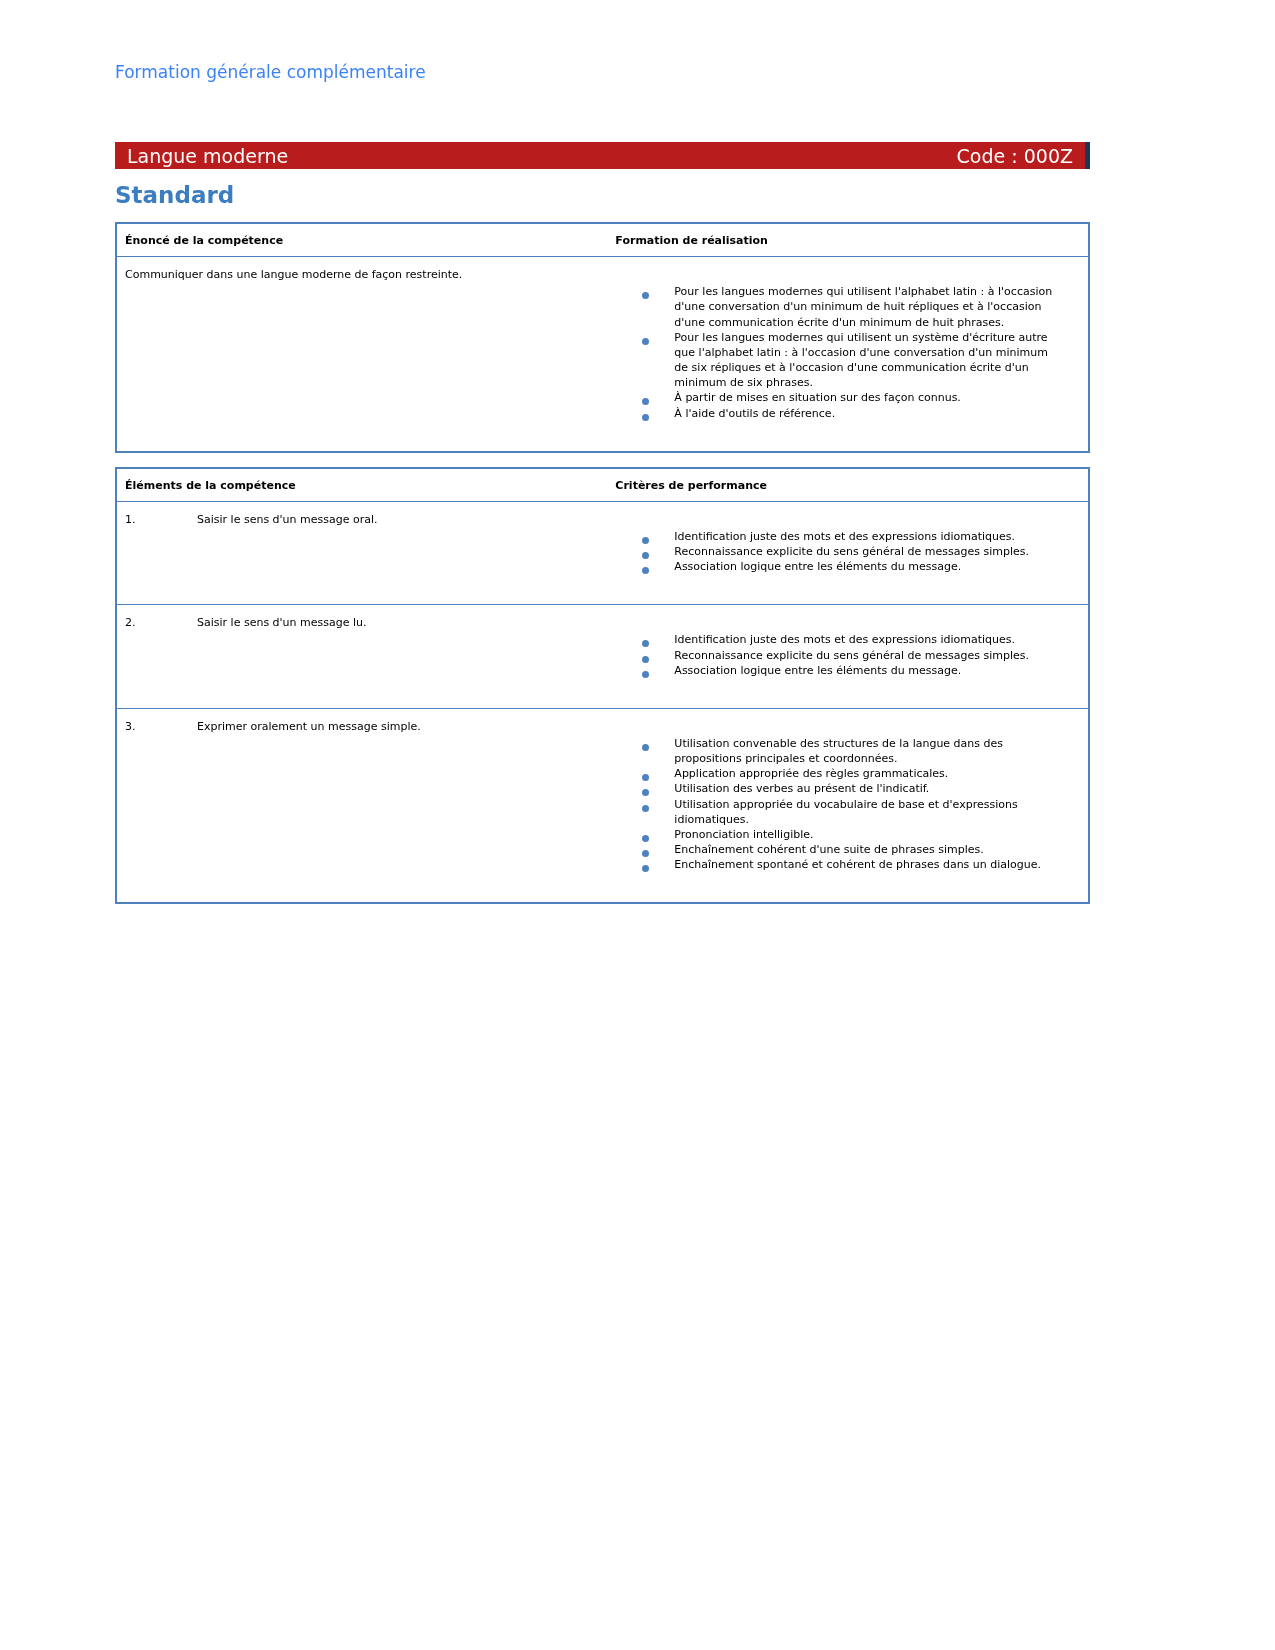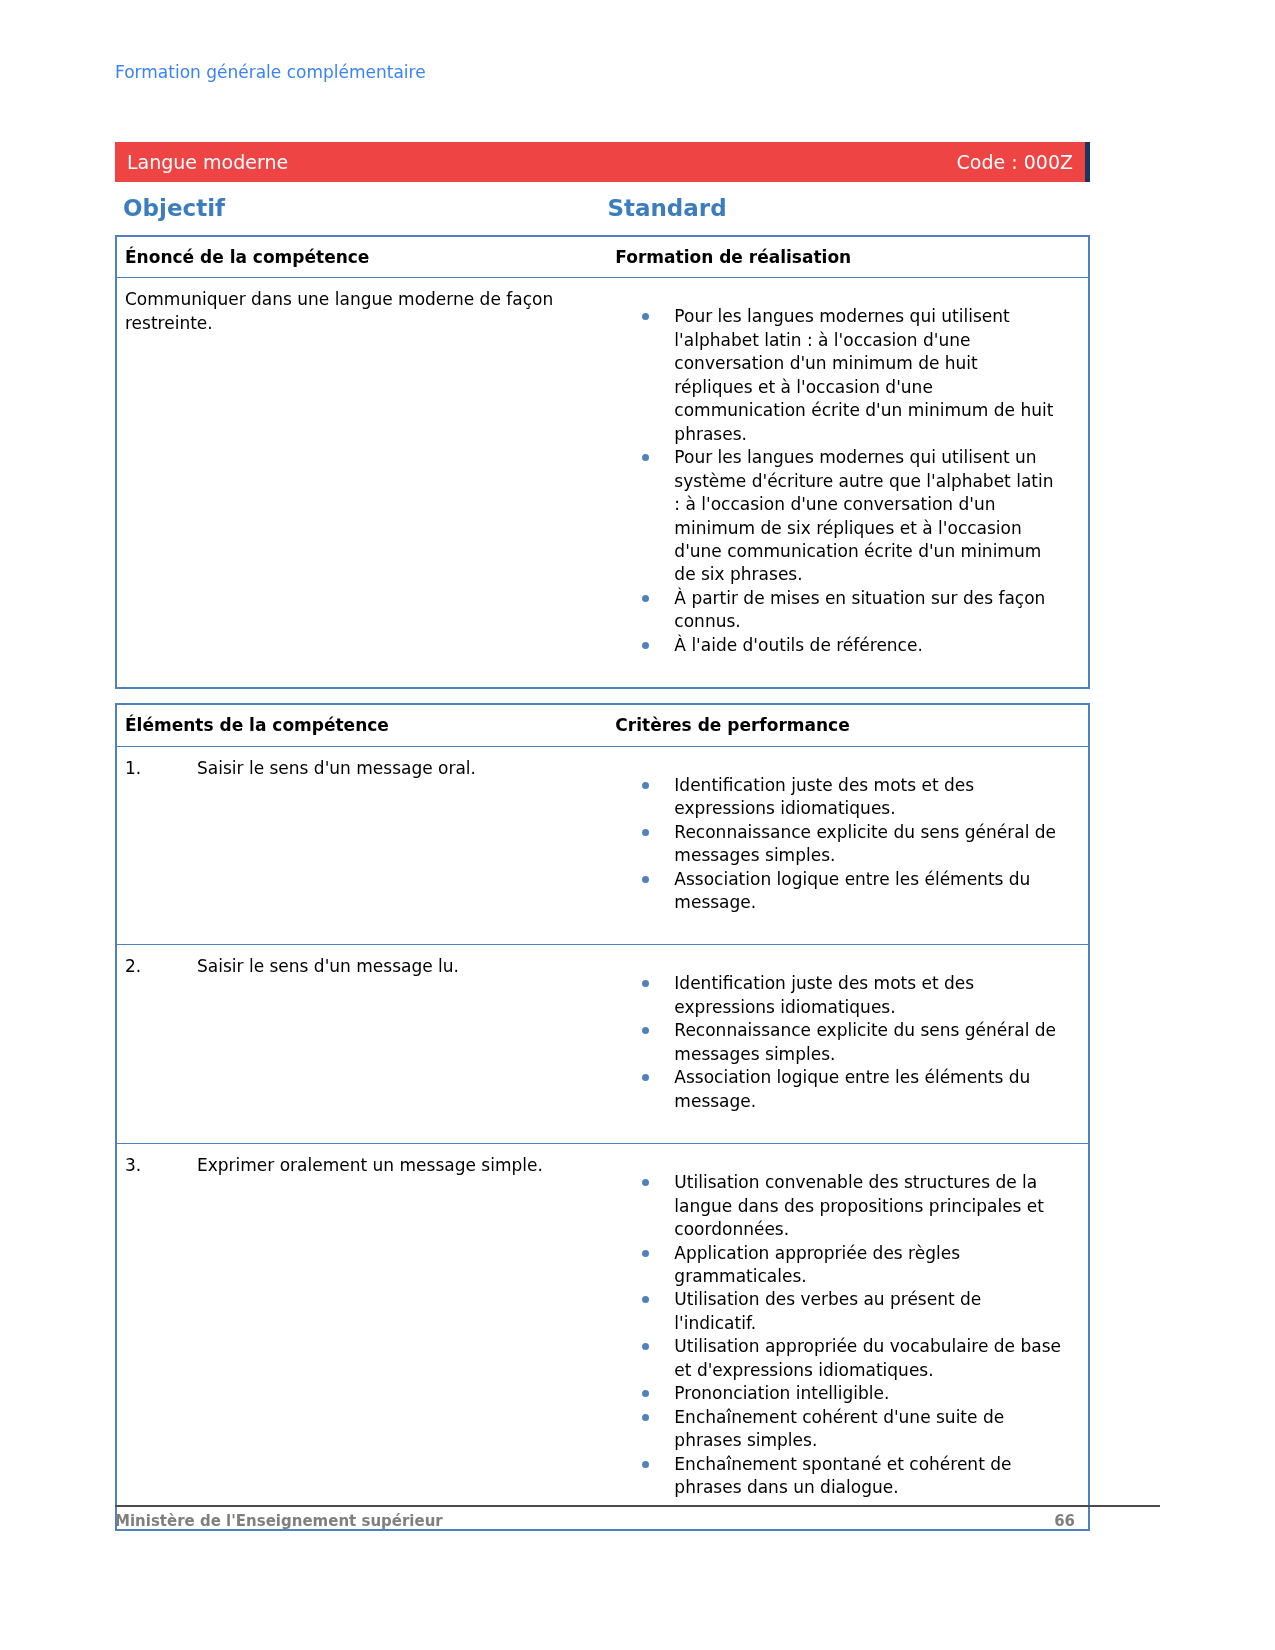--- a/index.html
+++ b/index.html
@@ -16,22 +16,22 @@
   .content { width: 975px; margin-left: 115px; }
 
   .top-label {
     padding-top: 62px;
     font-size: 17px;
     color: #3b82f6;
   }
 
   .title-bar {
     margin-top: 60px;
-    height: 40px;
-    background: #ef4444;
+    height: 27px;
+    background: #b91c1c;
     border-right: 5px solid #17375e;
     display: flex;
     align-items: center;
     justify-content: space-between;
     padding: 0 12px;
     box-sizing: border-box;
     color: #ffffff;
     font-size: 19px;
   }
 
@@ -53,21 +53,21 @@
     margin-top: 14px;
     border-collapse: collapse;
     table-layout: fixed;
     border: 2px solid #4f81bd;
   }
   .doc-table col.c1 { width: 50.5%; }
   .doc-table col.c2 { width: 49.5%; }
   .doc-table th, .doc-table td {
     vertical-align: top;
     text-align: left;
-    font-size: 17px;
+    font-size: 11px;
     line-height: 1.38;
   }
   .doc-table th {
     font-weight: bold;
     padding: 9px 10px 8px 8px;
     border-bottom: 1px solid #4f81bd;
   }
   .doc-table td {
     padding: 10px 10px 13px 8px;
   }
@@ -112,21 +112,20 @@
   <div class="content">
 
     <div class="top-label">Formation générale complémentaire</div>
 
     <div class="title-bar">
       <span>Langue moderne</span>
       <span>Code : 000Z</span>
     </div>
 
     <div class="headings">
-      <div class="col-heading">Objectif</div>
       <div class="col-heading">Standard</div>
     </div>
 
     <table class="doc-table">
       <colgroup>
           <col class="c1">
           <col class="c2">
         </colgroup>
       <thead>
         <tr>
@@ -208,17 +207,13 @@
               <li>Enchaînement cohérent d'une suite de phrases simples.</li>
               <li>Enchaînement spontané et cohérent de phrases dans un dialogue.</li>
             </ul>
           </td>
         </tr>
       </tbody>
     </table>
 
   </div>
 
-  <div class="footer">
-    <span>Ministère de l'Enseignement supérieur</span>
-    <span class="page-num">66</span>
-  </div>
 </div>
 
 </body></html>

